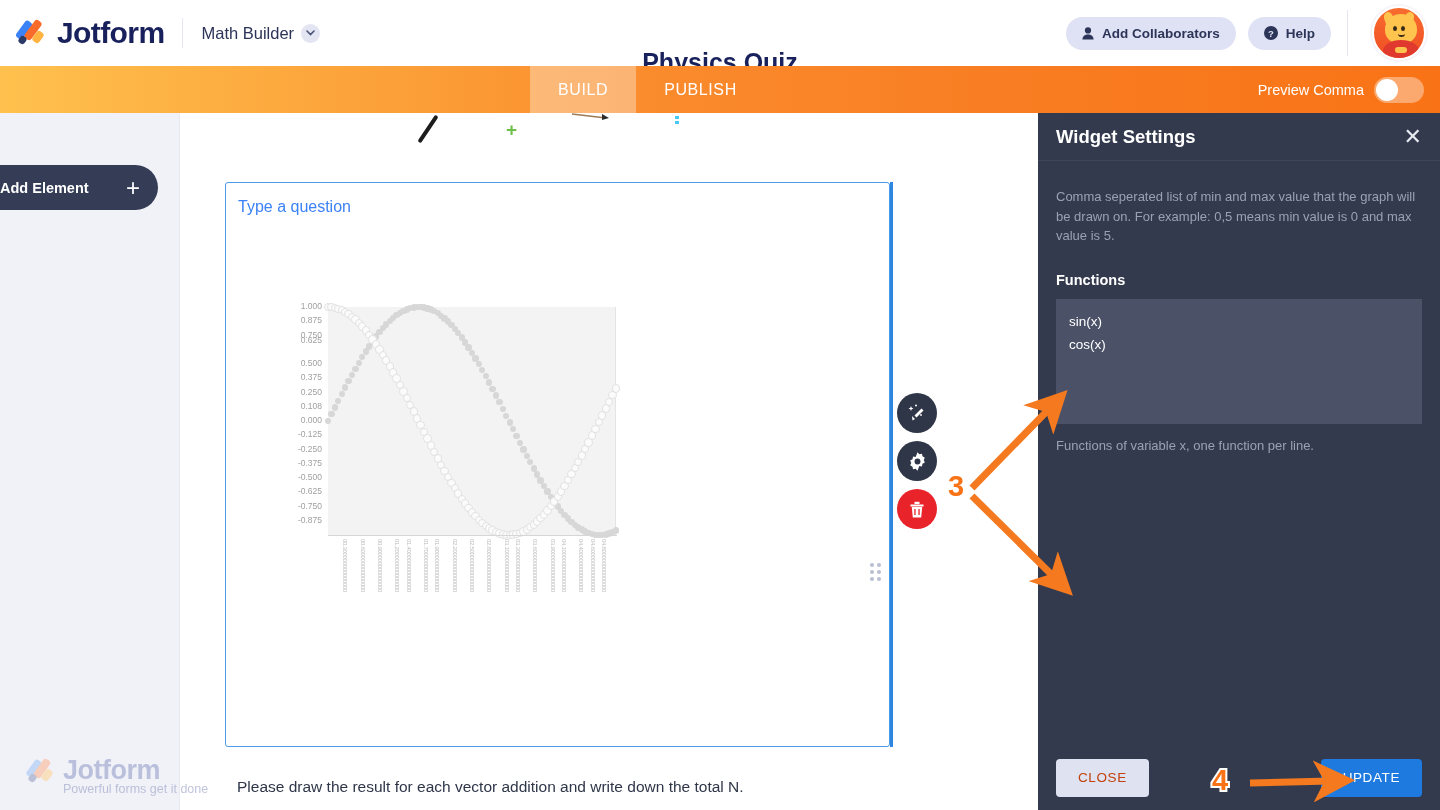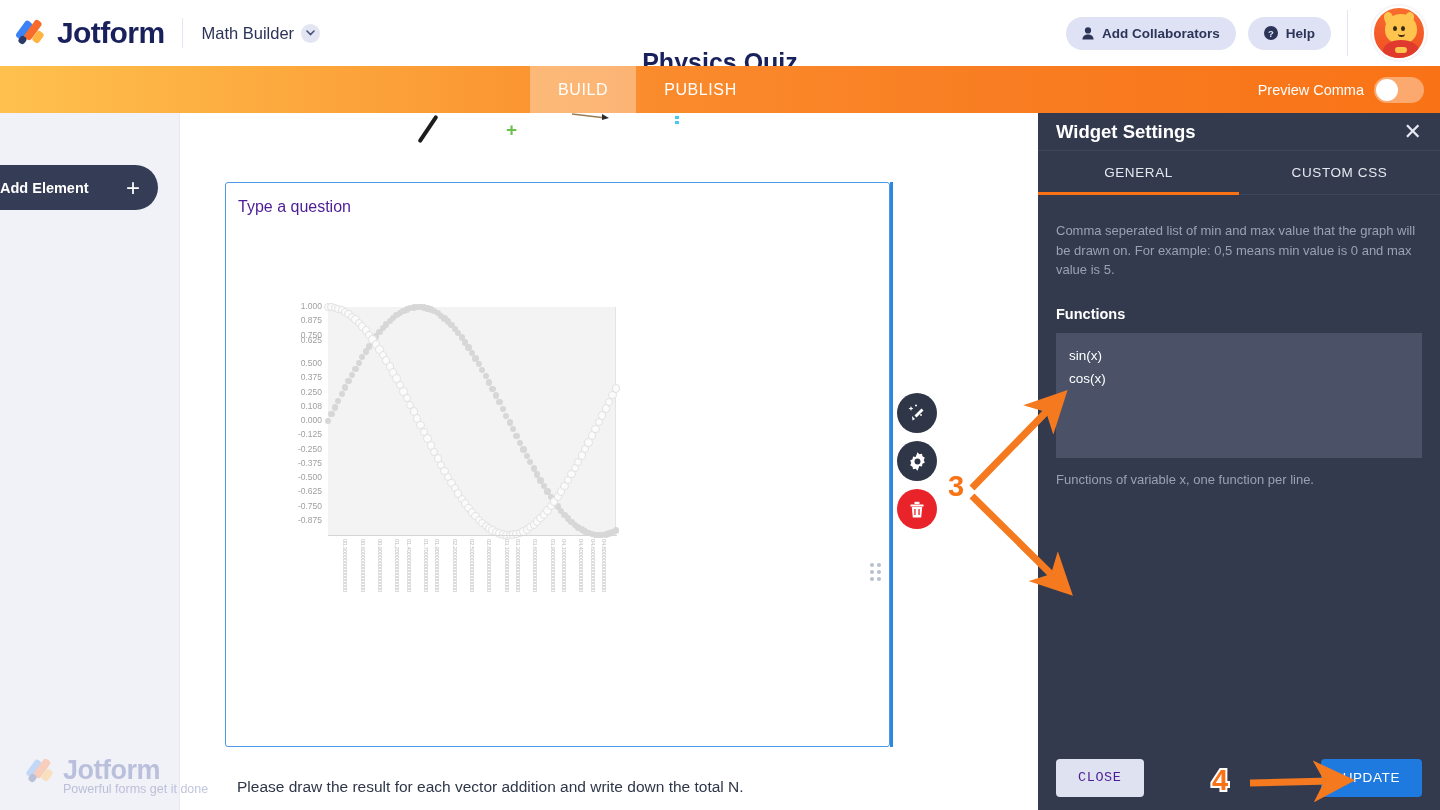--- a/index.html
+++ b/index.html
@@ -137,21 +137,21 @@
   .blue-dots {
     position: absolute; left: 495px; top: 3px; width: 4px; height: 10px;
   }
   .blue-dots i { display: block; width: 4px; height: 3px; background: #48c8f2; margin-bottom: 2px; }
 
   .qcard {
     position: absolute; left: 45px; top: 69px; width: 665px; height: 565px;
     border: 1px solid #4a9ae8; background: #fff; border-radius: 3px;
   }
   .qcard-title {
-    position: absolute; left: 12px; top: 15px; font-size: 16px; color: #4c1d95;
+    position: absolute; left: 12px; top: 15px; font-size: 16px; color: #3b82f6;
   }
   .drag-dots {
     position: absolute; left: 690px; top: 450px; width: 11px; height: 15px;
     display: grid; grid-template-columns: 4px 4px; grid-gap: 3px; z-index: 3;
   }
   .drag-dots i { width: 4px; height: 4px; background: #b9bfd0; border-radius: 50%; }
   .rail-blue {
     position: absolute; left: 710px; top: 69px; width: 3px; height: 565px; background: #2f86e0;
   }
 
@@ -191,21 +191,21 @@
   .bottom-note {
     position: absolute; left: 57px; top: 665px; font-size: 15.5px; color: #2e3648;
   }
 
   
   .panel {
     position: absolute; right: 0; top: 113px; width: 402px; height: 697px;
     background: #333a4d; color: #fff;
   }
   .panel-head {
-    height: 38px; display: flex; align-items: center; justify-content: space-between;
+    height: 48px; display: flex; align-items: center; justify-content: space-between;
     padding: 0 18px; border-bottom: 1px solid #3e465b;
   }
   .panel-head h2 { font-size: 18.5px; font-weight: 700; }
   .close-x { font-size: 22px; color: #e8eaf2; cursor: pointer; line-height: 1; font-weight: 300; }
   .widget-row {
     height: 78px; display: flex; align-items: center; gap: 16px;
     padding: 0 18px; border-bottom: 1px solid #3e465b;
   }
   .widget-ico {
     width: 58px; height: 58px; border-radius: 50%; background: #eef0f6; flex: 0 0 58px; position: relative;
@@ -237,23 +237,23 @@
   .txt-area {
     width: 100%; height: 125px; background: #4b5268; border: none;
     color: #fff; font-size: 13.5px; padding: 11px 13px; font-family: inherit;
     resize: none; line-height: 1.75;
   }
   .panel-foot {
     position: absolute; left: 0; right: 0; bottom: 0; height: 65px;
     display: flex; align-items: center; justify-content: space-between; padding: 0 18px;
   }
   .btn-close {
-    background: #dfe2f0; color: #4c1d95; border: none; border-radius: 4px;
+    background: #dfe2f0; color: #c2410c; border: none; border-radius: 4px;
     height: 38px; padding: 0 22px; font-size: 13.5px; letter-spacing: 0.6px;
-    cursor: pointer; font-family: Liberation Mono, monospace;
+    cursor: pointer; font-family: Liberation Sans, sans-serif;
   }
   .btn-update {
     background: #1f7ae0; color: #fff; border: none; border-radius: 4px;
     height: 38px; padding: 0 22px; font-size: 13.5px; letter-spacing: 0.6px;
     cursor: pointer; font-family: inherit;
   }
 
   
   .anno-svg { position: absolute; left: 0; top: 0; width: 1440px; height: 810px; pointer-events: none; z-index: 40; }
   .badge-num {
@@ -660,24 +660,20 @@
     <div class="bottom-note">Please draw the result for each vector addition and write down the total N.</div>
   </div>
 
   <div class="panel">
     <div class="panel-head">
       <h2>Widget Settings</h2>
       <div class="close-x">✕</div>
     </div>
 
 
-    <div class="panel-tabs">
-      <button class="ptab active">GENERAL</button>
-      <button class="ptab">CUSTOM CSS</button>
-    </div>
 
     <div class="panel-body">
       <div class="help-text">Comma seperated list of min and max value that the graph will be drawn on. For example: 0,5 means min value is 0 and max value is 5.</div>
 
       <div class="field-label" style="margin-top:26px">Functions</div>
       <textarea class="txt-area" style="">sin(x)
 cos(x)</textarea>
       <div class="help-text">Functions of variable x, one function per line.</div>
     </div>
 

